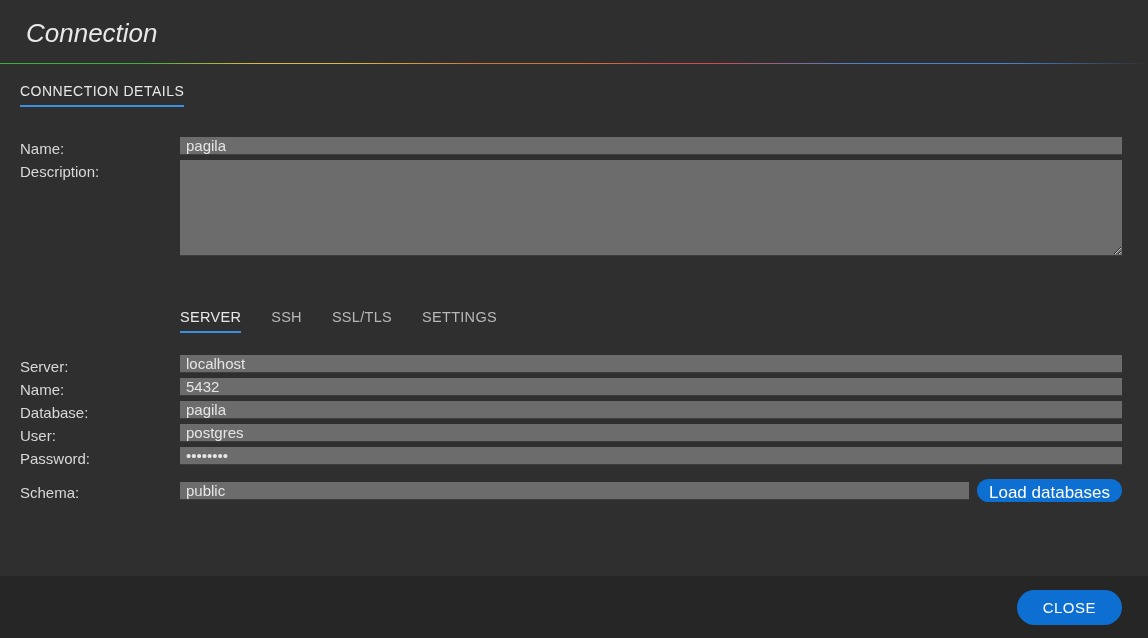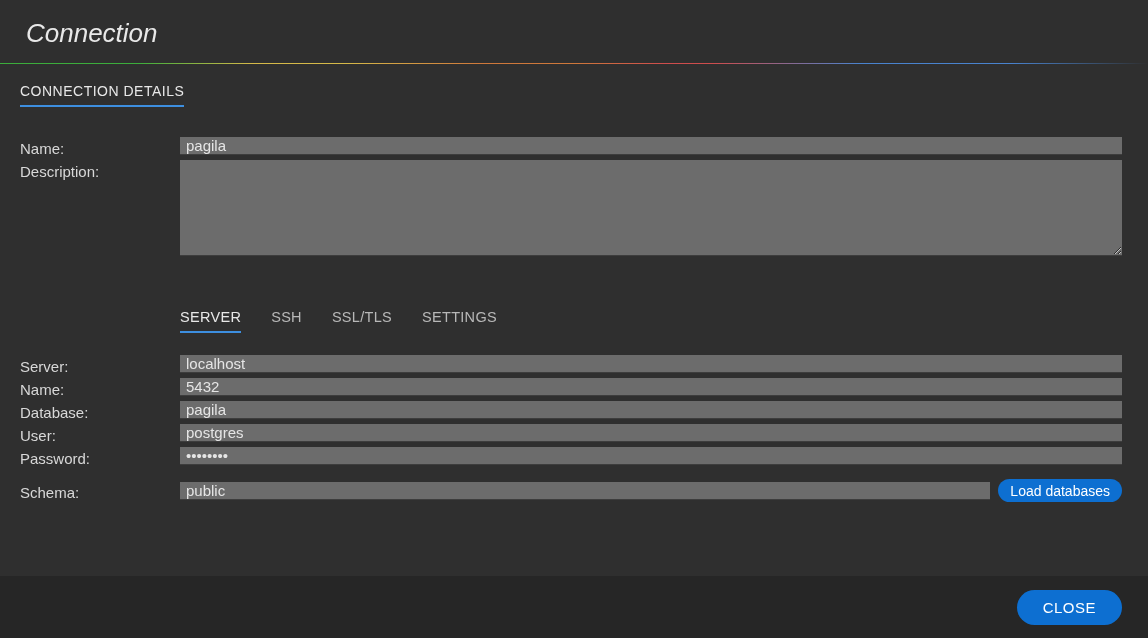--- a/index.html
+++ b/index.html
@@ -112,21 +112,21 @@
     margin-top: 12px;
   }
   .schema-row .form-input {
     flex: 1;
   }
   .load-btn {
     background: #0d6fd1;
     color: #fff;
     border: none;
     border-radius: 12px;
-    font-size: 14px;
+    font-size: 17px;
     padding: 4px 12px;
     margin-left: 8px;
     cursor: pointer;
     height: 23px;
   }
   .footer {
     position: absolute;
     bottom: 0;
     left: 0;
     right: 0;

